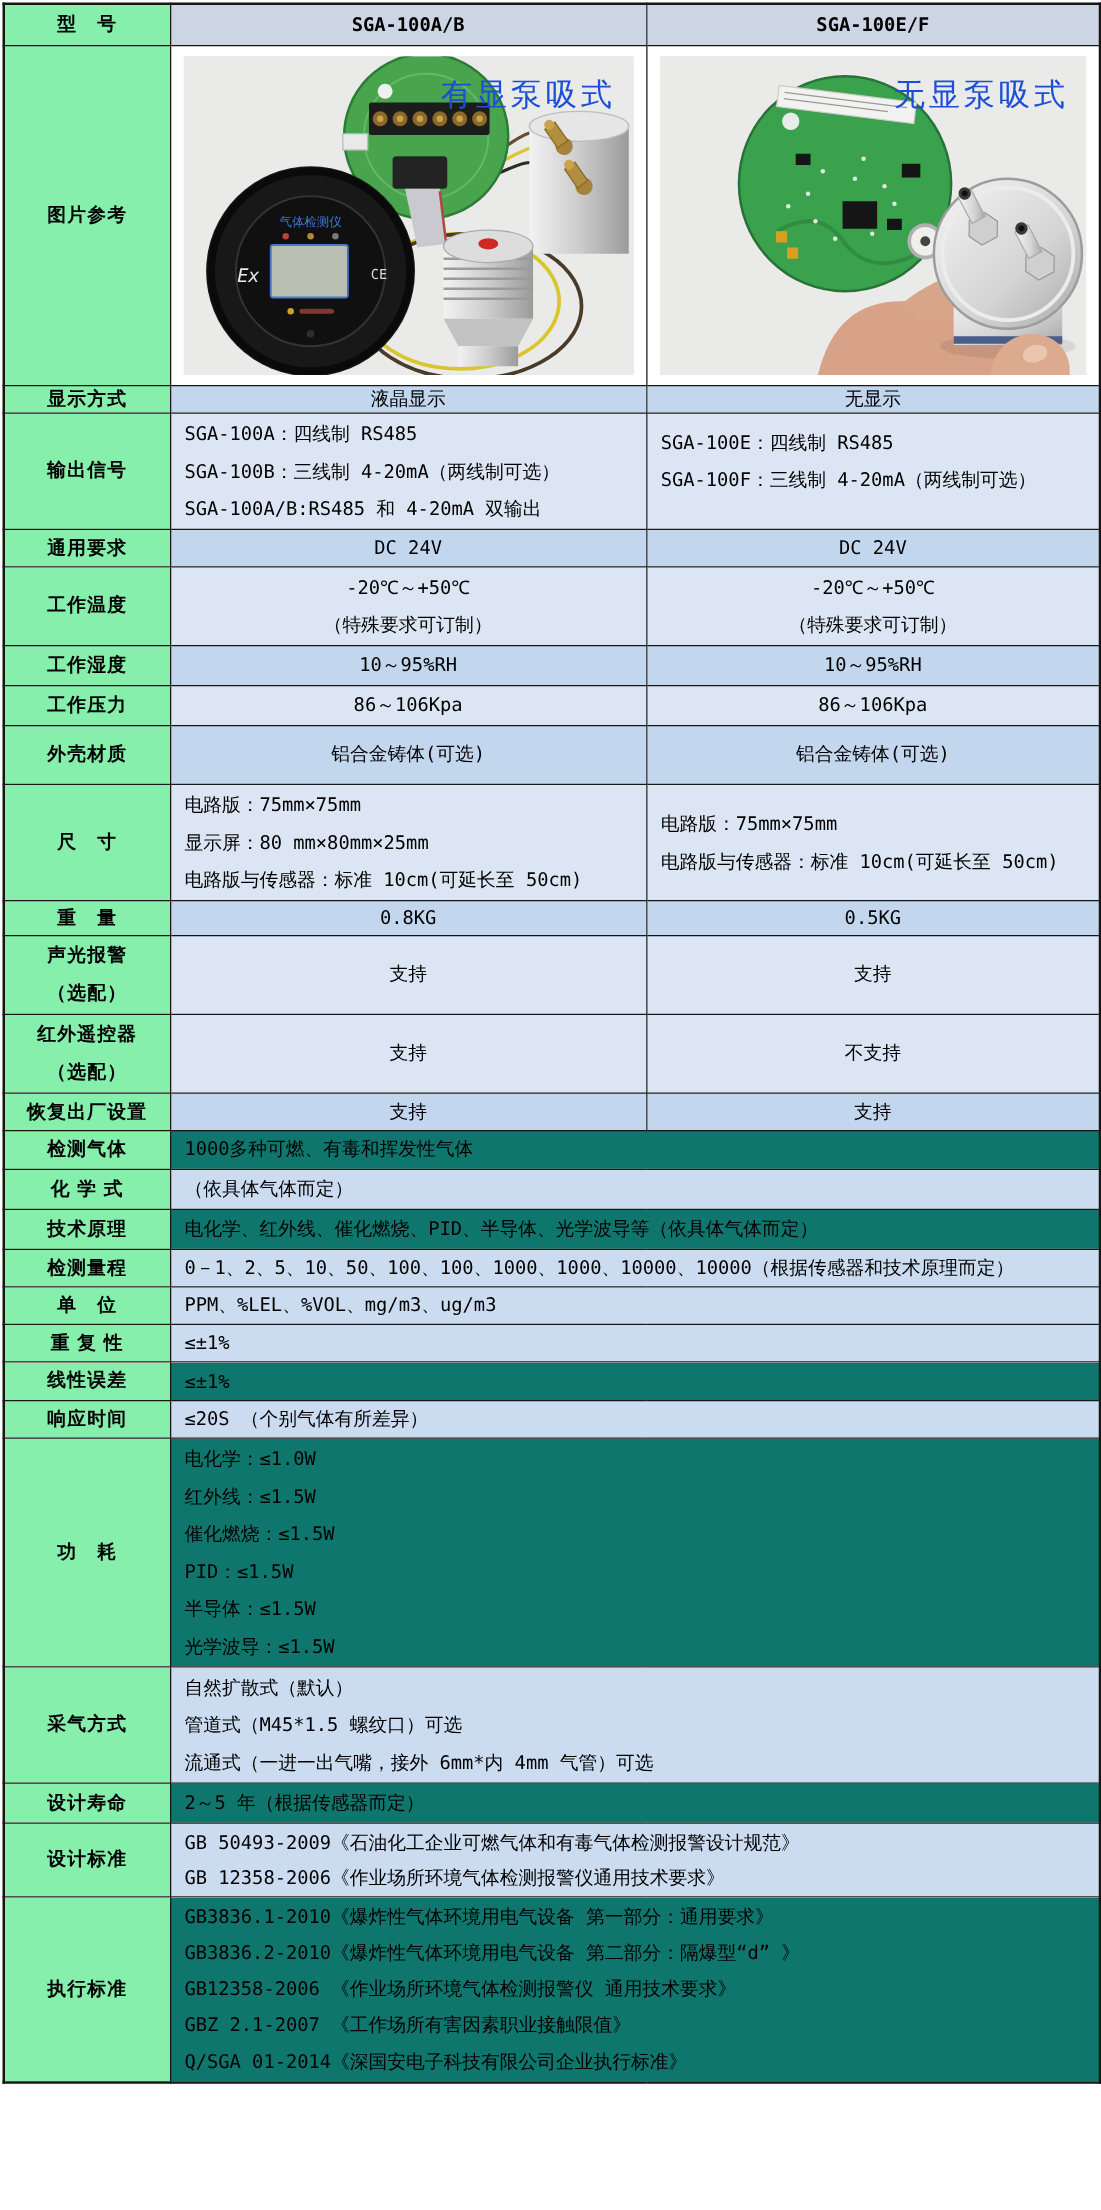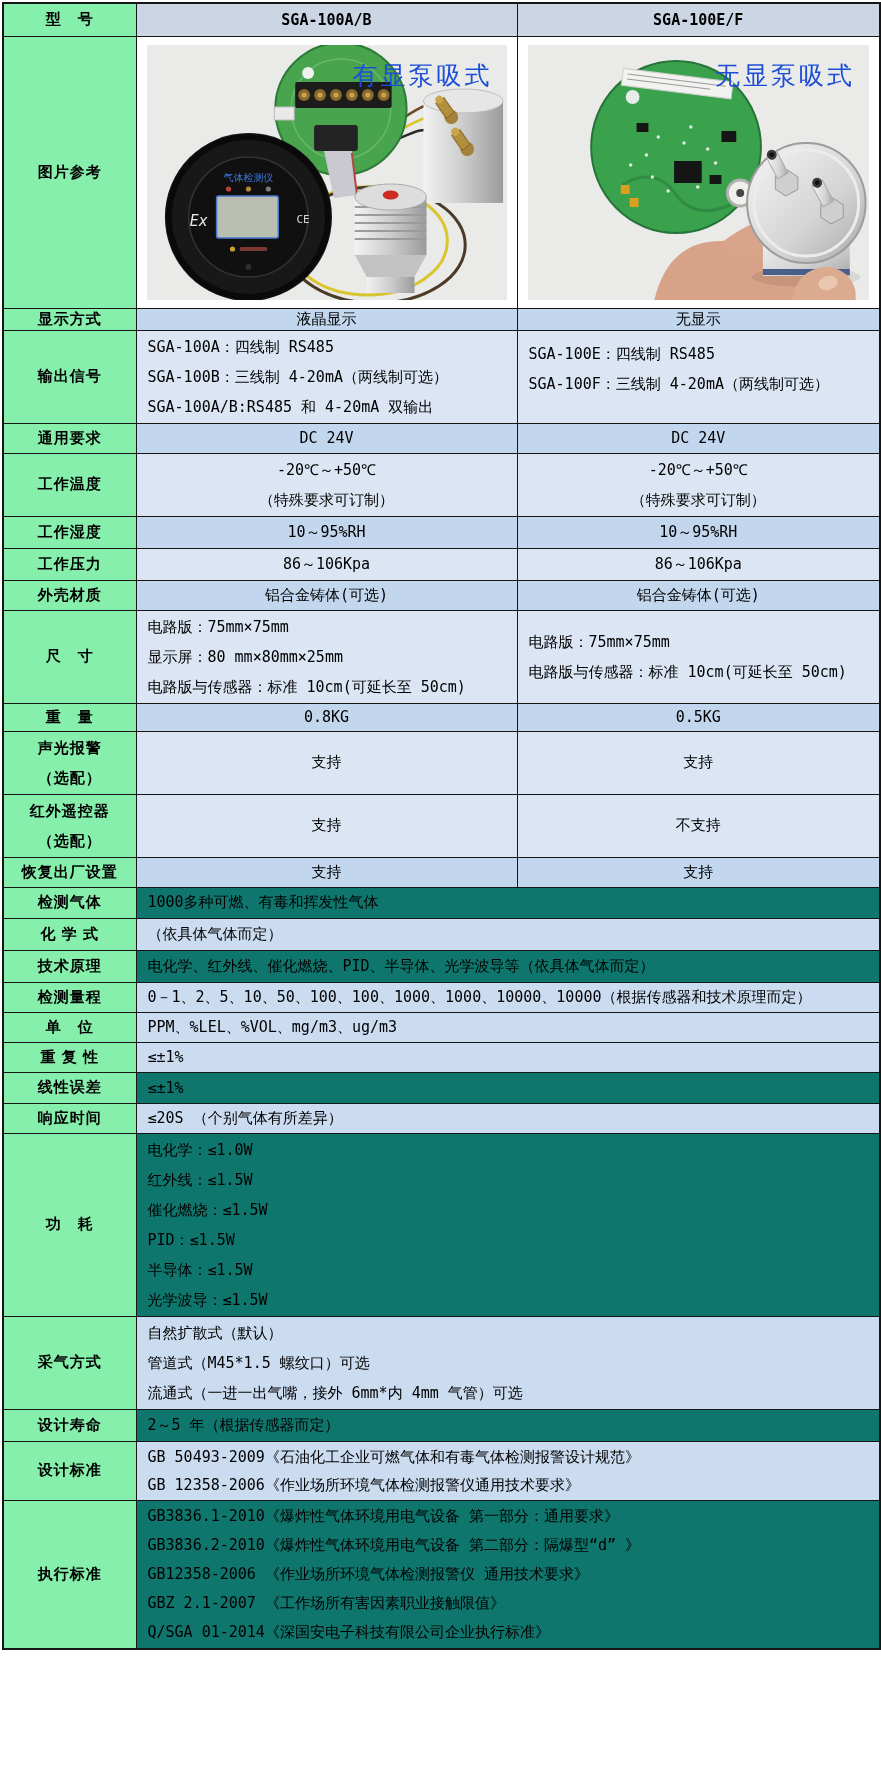--- a/index.html
+++ b/index.html
@@ -249,21 +249,21 @@
   <td class="val">10～95%RH</td>
   <td class="val">10～95%RH</td>
 </tr>
 
 <tr class="light" style="height:32px">
   <td class="lab">工作压力</td>
   <td class="val">86～106Kpa</td>
   <td class="val">86～106Kpa</td>
 </tr>
 
-<tr class="dark" style="height:30px">
+<tr class="dark" style="height:47px">
   <td class="lab">外壳材质</td>
   <td class="val">铝合金铸体(可选)</td>
   <td class="val">铝合金铸体(可选)</td>
 </tr>
 
 <tr class="light" style="height:90px">
   <td class="lab">尺　寸</td>
   <td class="val left">
     <div class="ln">电路版：75mm×75mm</div>
     <div class="ln">显示屏：80 mm×80mm×25mm</div>

